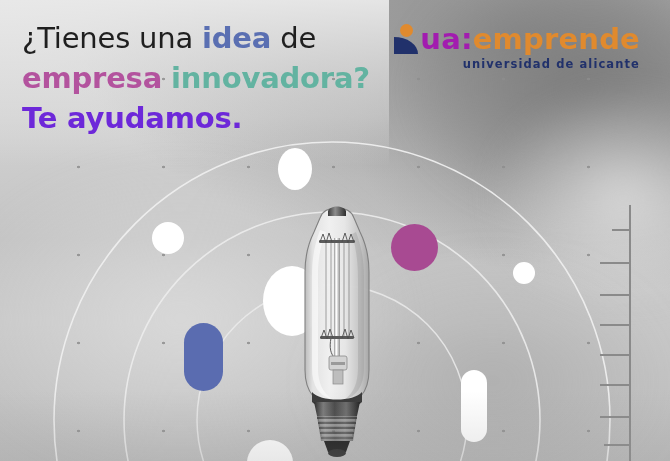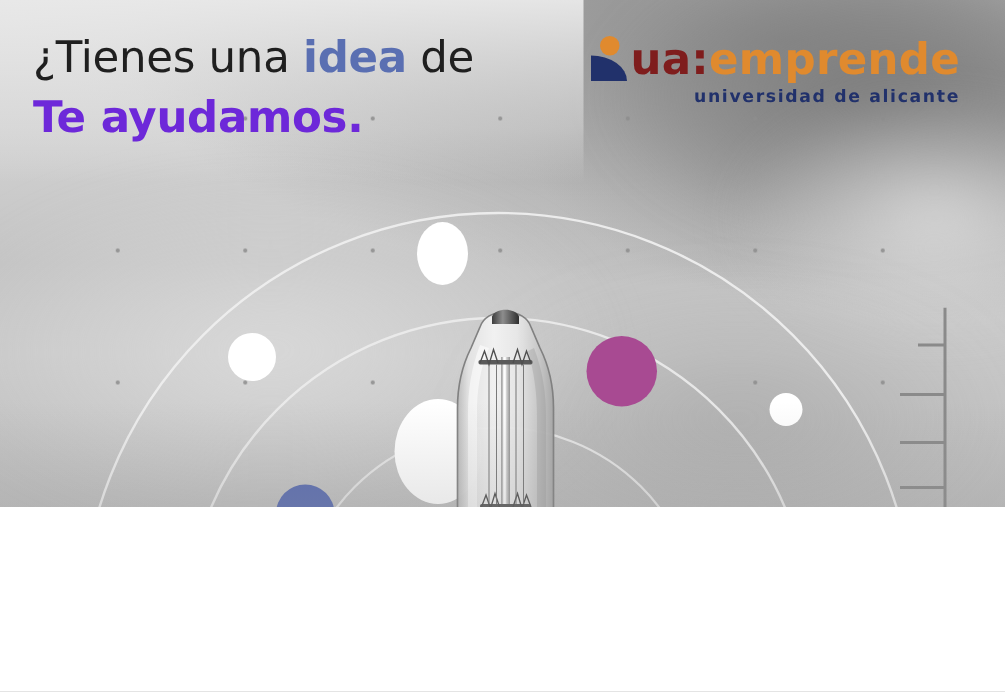--- a/index.html
+++ b/index.html
@@ -1,20 +1,20 @@
 <!DOCTYPE html>
 <html><head>
 <meta charset="utf-8">
 <style>
   html,body{margin:0;padding:0;background:#fff;}
   body{font-family:"Liberation Sans",sans-serif;}
 
   .poster{
     position:relative;
-    width:670px;height:338px;
+    width:670px;height:461px;
     overflow:hidden;
     background:#c9c9c9;
   }
 
   
   .bg-base{
     position:absolute;inset:0;
     background:
       radial-gradient(120% 90% at 78% 8%, #8e8e8e 0%, rgba(142,142,142,0) 55%),
       radial-gradient(70% 55% at 95% 30%, #9b9b9b 0%, rgba(155,155,155,0) 60%),
@@ -102,21 +102,21 @@
   }
   .logo-mark .mk-wedge{
     position:absolute;left:2px;top:13px;width:24px;height:17px;
     background:#21316b;
     border-top-right-radius:24px 17px;
   }
   .logo-type{
     font-family:"DejaVu Sans","Liberation Sans",sans-serif;
     font-size:29px;font-weight:700;letter-spacing:.2px;line-height:30px;
   }
-  .lt-ua{color:#7f1d1d;}
+  .lt-ua{color:#a21caf;}
   .lt-emp{color:#e08a2e;}
   .logo-sub{
     margin-top:3px;text-align:right;
     font-family:"DejaVu Sans","Liberation Sans",sans-serif;
     font-size:11.5px;letter-spacing:1.1px;color:#21316b;font-weight:700;
   }
 
   
   .bottom-shade{
     position:absolute;left:0;bottom:0;width:100%;height:70px;
@@ -260,20 +260,23 @@
       <line x1="30" y1="212" x2="0" y2="212"></line>
       <line x1="30" y1="240" x2="4" y2="240"></line>
     </g>
   </svg>
 
   <div class="headline">
     <span class="hl-line">
       <span class="w-dark">¿Tienes una </span><span class="w-blue">idea</span><span class="w-dark"> de</span>
     </span>
     <span class="hl-line">
+      <span class="w-magenta">empresa</span><span class="w-dark"> </span><span class="w-teal">innovadora?</span>
+    </span>
+    <span class="hl-line">
       <span class="w-orange">Te ayudamos.</span>
     </span>
   </div>
 
   <div class="logo">
     <div class="logo-row">
       <div class="logo-mark">
         <div class="mk-circle"></div>
         <div class="mk-wedge"></div>
       </div>

